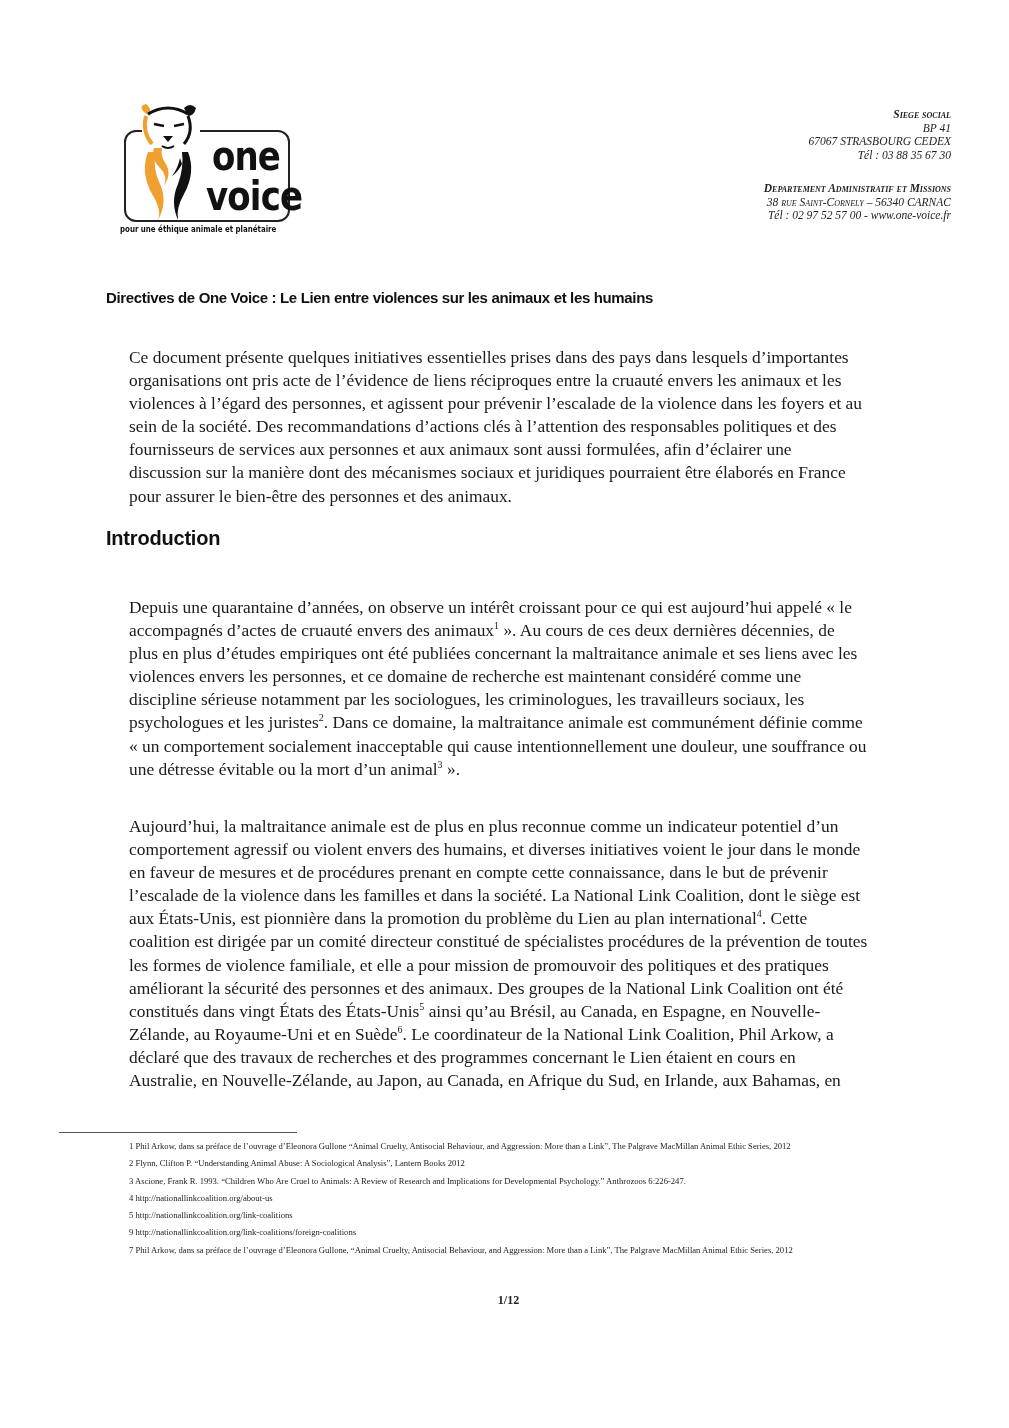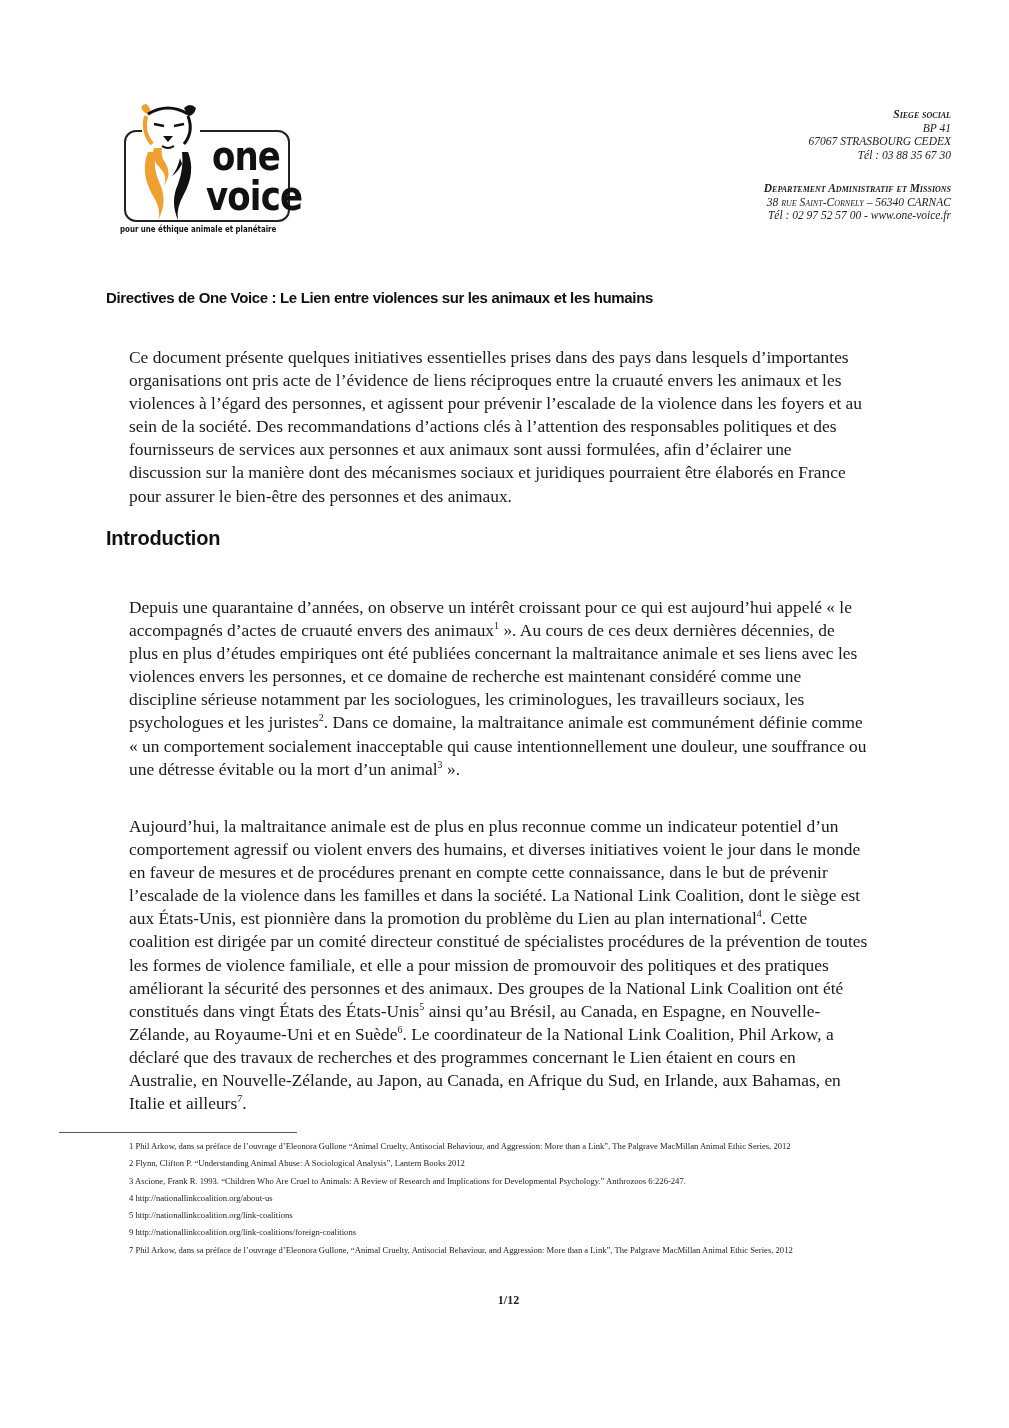--- a/index.html
+++ b/index.html
@@ -119,21 +119,20 @@
   <span class="ln"><span>en faveur de mesures et de procédures prenant en compte cette connaissance, dans le but de prévenir</span></span>
   <span class="ln"><span>l’escalade de la violence dans les familles et dans la société. La National Link Coalition, dont le siège est</span></span>
   <span class="ln"><span>aux États-Unis, est pionnière dans la promotion du problème du Lien au plan international</span><sup>4</sup><span>. Cette</span></span>
   <span class="ln"><span>coalition est dirigée par un comité directeur constitué de spécialistes procédures de la prévention de toutes</span></span>
   <span class="ln"><span>les formes de violence familiale, et elle a pour mission de promouvoir des politiques et des pratiques</span></span>
   <span class="ln"><span>améliorant la sécurité des personnes et des animaux. Des groupes de la National Link Coalition ont été</span></span>
   <span class="ln"><span>constitués dans vingt États des États-Unis</span><sup>5</sup><span> ainsi qu’au Brésil, au Canada, en Espagne, en Nouvelle-</span></span>
   <span class="ln"><span>Zélande, au Royaume-Uni et en Suède</span><sup>6</sup><span>. Le coordinateur de la National Link Coalition, Phil Arkow, a</span></span>
   <span class="ln"><span>déclaré que des travaux de recherches et des programmes concernant le Lien étaient en cours en</span></span>
   <span class="ln"><span>Australie, en Nouvelle-Zélande, au Japon, au Canada, en Afrique du Sud, en Irlande, aux Bahamas, en</span></span>
-  <span class="ln"><span>Italie et ailleurs</span><sup>7</sup><span>.</span></span>
 </div>
 
 <div id="fn-rule" class="abs"></div>
 <div id="footnotes" class="abs">
   <span class="fn">1 Phil Arkow, dans sa préface de l’ouvrage d’Eleonora Gullone “Animal Cruelty, Antisocial Behaviour, and Aggression: More than a Link”, The Palgrave MacMillan Animal Ethic Series, 2012</span>
   <span class="fn">2 Flynn, Clifton P. “Understanding Animal Abuse: A Sociological Analysis”, Lantern Books 2012</span>
   <span class="fn">3 Ascione, Frank R. 1993. “Children Who Are Cruel to Animals: A Review of Research and Implications for Developmental Psychology.” Anthrozoos 6:226-247.</span>
   <span class="fn">4 http://nationallinkcoalition.org/about-us</span>
   <span class="fn">5 http://nationallinkcoalition.org/link-coalitions</span>
   <span class="fn">9 http://nationallinkcoalition.org/link-coalitions/foreign-coalitions</span>

